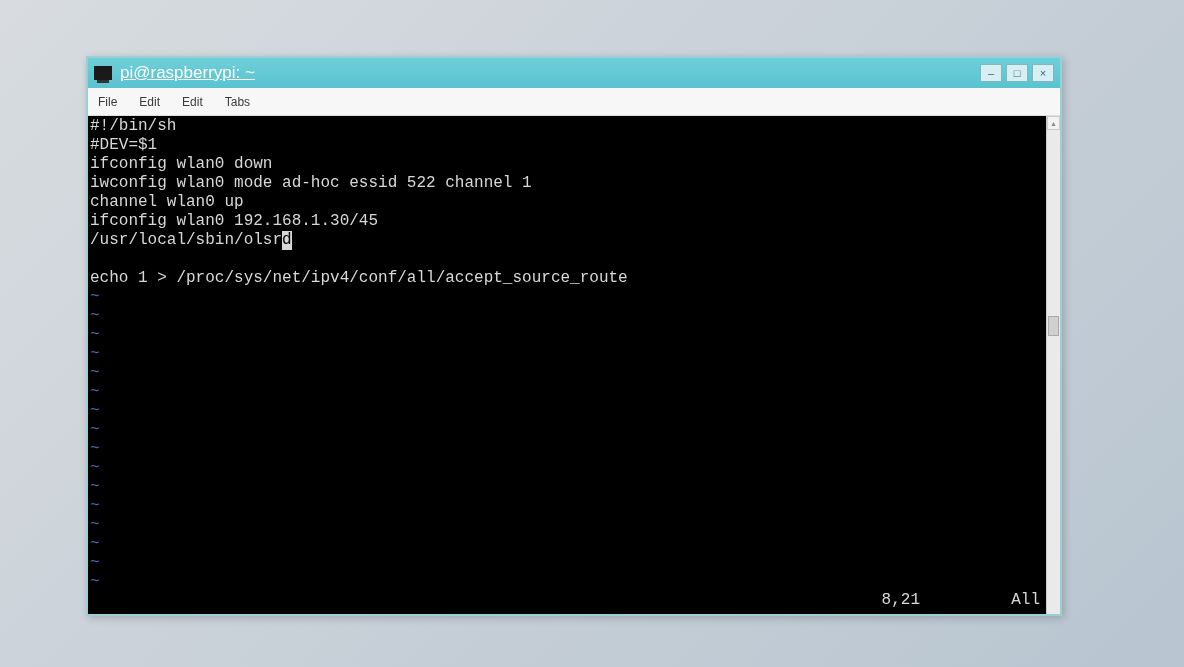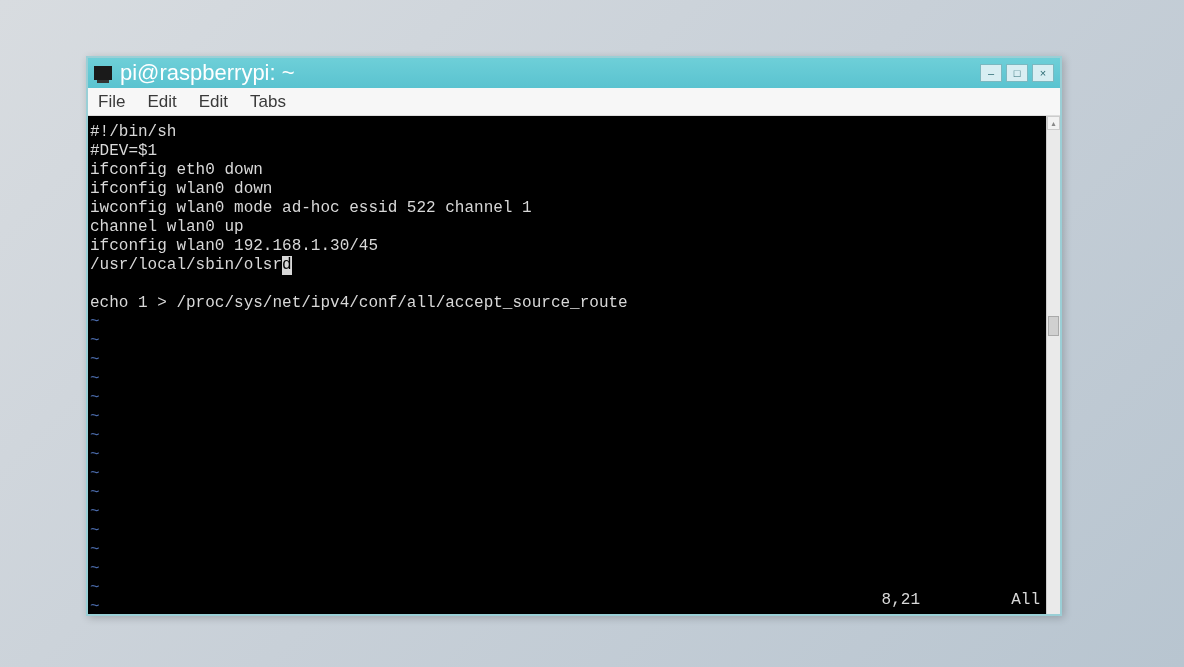--- a/index.html
+++ b/index.html
@@ -39,22 +39,23 @@
       content: "";
       position: absolute;
       bottom: -3px;
       left: 3px;
       width: 12px;
       height: 3px;
       background: #333;
     }
     .titlebar-text {
       color: #fff;
-      font-size: 22px;
+      font-size: 17px;
       flex: 1;
+      text-decoration: underline;
     }
     .window-controls {
       display: flex;
       gap: 4px;
     }
     .wc-btn {
       width: 22px;
       height: 18px;
       background: #d8eef2;
       border: 1px solid #7bb8c0;
@@ -68,32 +69,32 @@
     .menubar {
       height: 28px;
       background: #f7f7f7;
       border-bottom: 1px solid #ddd;
       display: flex;
       align-items: center;
       padding: 0 10px;
       gap: 22px;
     }
     .menu-item {
-      font-size: 17px;
+      font-size: 12px;
       color: #3a3a3a;
       cursor: pointer;
     }
     .terminal {
       background: #000;
       height: calc(100% - 58px);
       font-family: "Courier New", monospace;
       font-size: 16px;
       line-height: 19px;
       position: relative;
-      padding: 7px 2px;
+      padding: 1px 2px;
       color: #d8d8d8;
       overflow: hidden;
     }
     .term-line { white-space: pre; }
     .term-line.empty { height: 19px; }
     .tilde { color: #4a6aaa; }
     .cursor-pos {
       position: absolute;
       bottom: 4px;
       right: 140px;
@@ -157,21 +158,20 @@
   <div class="menubar">
     <span class="menu-item">File</span>
     <span class="menu-item">Edit</span>
     <span class="menu-item">Edit</span>
     <span class="menu-item">Tabs</span>
   </div>
 
   <div class="terminal">
     <div class="term-line">#!/bin/sh</div>
     <div class="term-line">#DEV=$1</div>
-    <div class="term-line">ifconfig eth0 down</div>
     <div class="term-line">ifconfig wlan0 down</div>
     <div class="term-line">iwconfig wlan0 mode ad-hoc essid 522 channel 1</div>
     <div class="term-line">channel wlan0 up</div>
     <div class="term-line">ifconfig wlan0 192.168.1.30/45</div>
     <div class="term-line"><span>/usr/local/sbin/olsr</span><span class="cursor-block">d</span></div>
     <div class="term-line empty"></div>
     <div class="term-line">echo 1 &gt; /proc/sys/net/ipv4/conf/all/accept_source_route</div>
     <div id="tilde-container">
         <div class="term-line tilde">~</div>
         <div class="term-line tilde">~</div>

